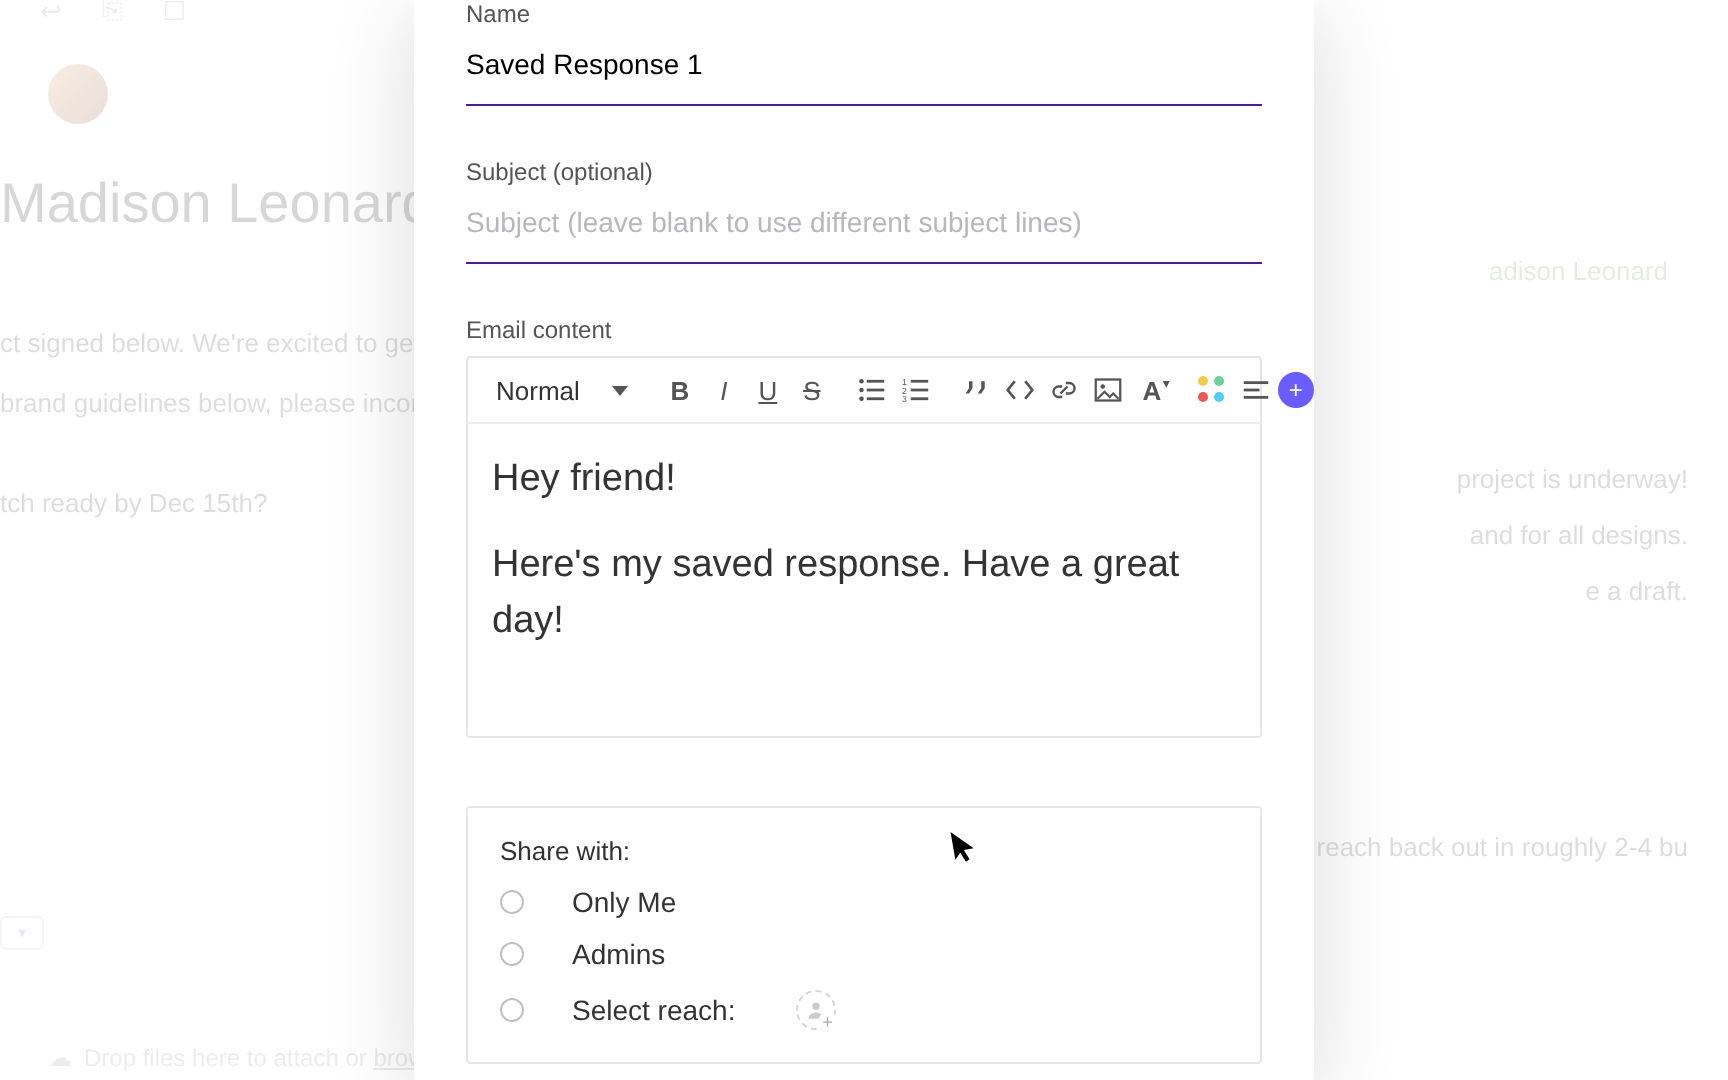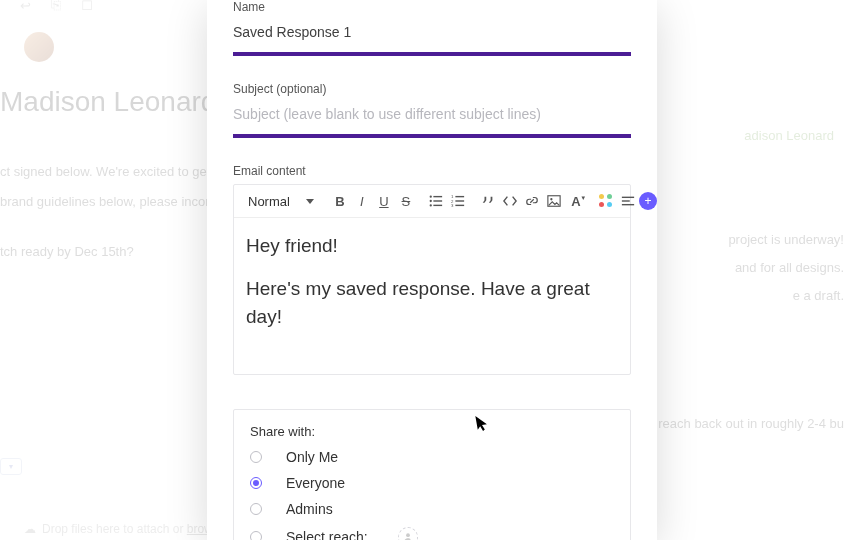--- a/index.html
+++ b/index.html
@@ -15,21 +15,21 @@
   .bg .rline { position:absolute; right:20px; font-size:13px; color:#444; white-space:nowrap; }
   .bg .r1{top:232px;} .bg .r2{top:260px;} .bg .r3{top:288px;} .bg .r4{top:416px;}
   .bg .tag { position:absolute; left:0; top:458px; border:1px solid #b8c5e0; border-radius:3px; padding:3px 8px; font-size:11px; color:#556; display:flex; align-items:center; gap:4px;}
   .bg .tag:after{content:"▾"; font-size:8px; color:#7a87c9;}
   .bg .drop { position:absolute; left:24px; bottom:4px; font-size:12px; color:#999; }
   .bg .drop a { color:#888; text-decoration:underline; }
   .overlay { position:absolute; inset:0; background:rgba(255,255,255,0.55); }
 
   .modal { position:absolute; left:207px; top:0; width:450px; height:540px; background:#fff; box-shadow:0 8px 40px rgba(0,0,0,.15); padding:0 26px 20px 26px; overflow:hidden; }
   .field-label { font-size:12px; color:#555; font-weight:500; margin-top:0; } .mt16{margin-top:26px;}
-  .text-input { width:100%; border:none; border-bottom:4px solid #4c1d95; padding:10px 0 12px 0; font-size:14px; color:#404040; outline:none; background:transparent; }
+  .text-input { width:100%; border:none; border-bottom:1px solid #4c1d95; padding:10px 0 12px 0; font-size:14px; color:#000000; outline:none; background:transparent; }
   .text-input::placeholder { color:#b7b7bd; }
   .section-label { font-size:12px; color:#555; font-weight:500; }
 
   .editor-wrap { border:1px solid #e7e7ea; border-radius:2px; margin-top:6px; }
   .toolbar { display:flex; align-items:center; gap:0; padding:6px 8px; border-bottom:1px solid #eee; }
   .tb-sel { display:flex; align-items:center; gap:10px; font-size:13px; color:#333; padding:2px 6px; cursor:pointer; }
   .tb-sel:after{ content:""; width:0;height:0;border-left:4px solid transparent;border-right:4px solid transparent;border-top:5px solid #555; margin-left:6px;}
   .tb-group { display:flex; align-items:center; gap:2px; margin-left:10px; }
   .tb-btn { width:20px; height:20px; display:flex; align-items:center; justify-content:center; color:#555; cursor:pointer; border-radius:3px; }
   .tb-btn svg { width:14px; height:14px; }
@@ -178,24 +178,20 @@
       <p>Hey friend!</p>
       <p>Here's my saved response. Have a great day!</p>
     </div>
   </div>
 
   <div class="share-box">
     <div class="share-title">Share with:</div>
     <label class="radio-row">
       <span class="radio"></span>
       <span>Only Me</span>
-    </label>
-    <label class="radio-row">
-      <span class="radio checked"></span>
-      <span>Everyone</span>
     </label>
     <label class="radio-row">
       <span class="radio"></span>
       <span>Admins</span>
     </label>
     <label class="radio-row">
       <span class="radio"></span>
       <span>Select reach:</span>
       <span class="people-ico">
         <svg viewBox="0 0 16 16" width="10" height="10">

